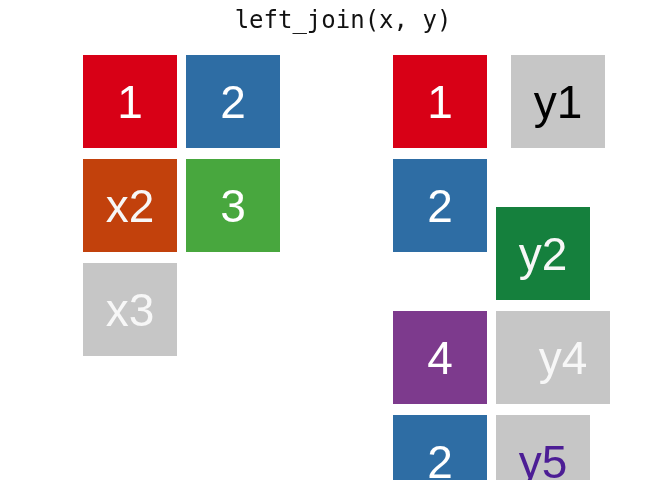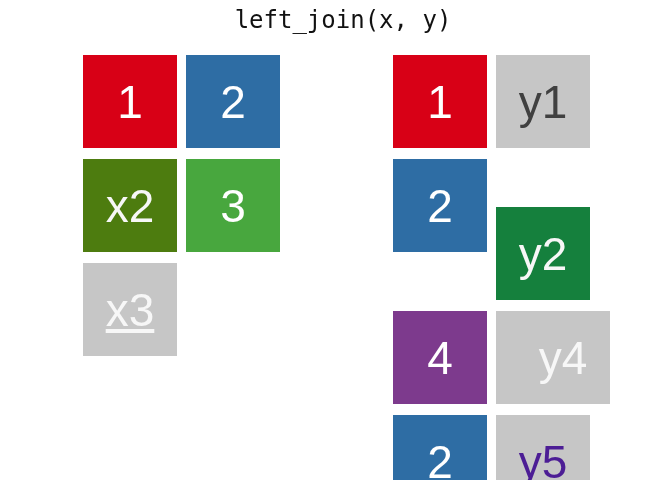--- a/index.html
+++ b/index.html
@@ -48,28 +48,28 @@
 </style>
 </head>
 <body>
 
 <div class="canvas" style="background: rgb(255, 255, 255);">
   <div class="diagram-title" style="color: rgb(17, 17, 17);">left_join(x, y)</div>
 
   <div class="join-table table-x">
       <div class="cell" style="background: rgb(216, 0, 22); color: rgb(255, 255, 255);">1</div>
       <div class="cell" style="background: rgb(46, 109, 164); color: rgb(255, 255, 255);">2</div>
-      <div class="cell" style="background: #4d7c0f; color: rgb(247, 247, 247);">x2</div>
+      <div class="cell" style="background: #c2410c; color: rgb(247, 247, 247);">x2</div>
       <div class="cell" style="background: rgb(72, 167, 62); color: rgb(255, 255, 255);">3</div>
-      <div class="cell" style="background: rgb(198, 198, 198); color: rgb(247, 247, 247); text-decoration: underline;">x3</div>
+      <div class="cell" style="background: rgb(198, 198, 198); color: rgb(247, 247, 247);">x3</div>
     </div>
 
   <div class="join-table table-y">
       <div class="cell" style="background: rgb(216, 0, 22); color: rgb(255, 255, 255);">1</div>
-      <div class="cell" style="background: rgb(198, 198, 198); color: #404040;">y1</div>
+      <div class="cell" style="background: rgb(198, 198, 198); color: #000000; margin-left: 15px;">y1</div>
       <div class="cell" style="background: rgb(46, 109, 164); color: rgb(255, 255, 255);">2</div>
       <div class="cell" style="background: #15803d; color: rgb(247, 247, 247); margin-top: 48px;">y2</div>
       <div class="cell" style="background: rgb(125, 58, 141); color: rgb(255, 255, 255);">4</div>
       <div class="cell" style="background: rgb(198, 198, 198); color: rgb(247, 247, 247); padding-left: 20px;">y4</div>
       <div class="cell" style="background: rgb(46, 109, 164); color: rgb(255, 255, 255);">2</div>
       <div class="cell" style="background: rgb(198, 198, 198); color: #4c1d95;">y5</div>
     </div>
 </div>
 
 </body></html>

